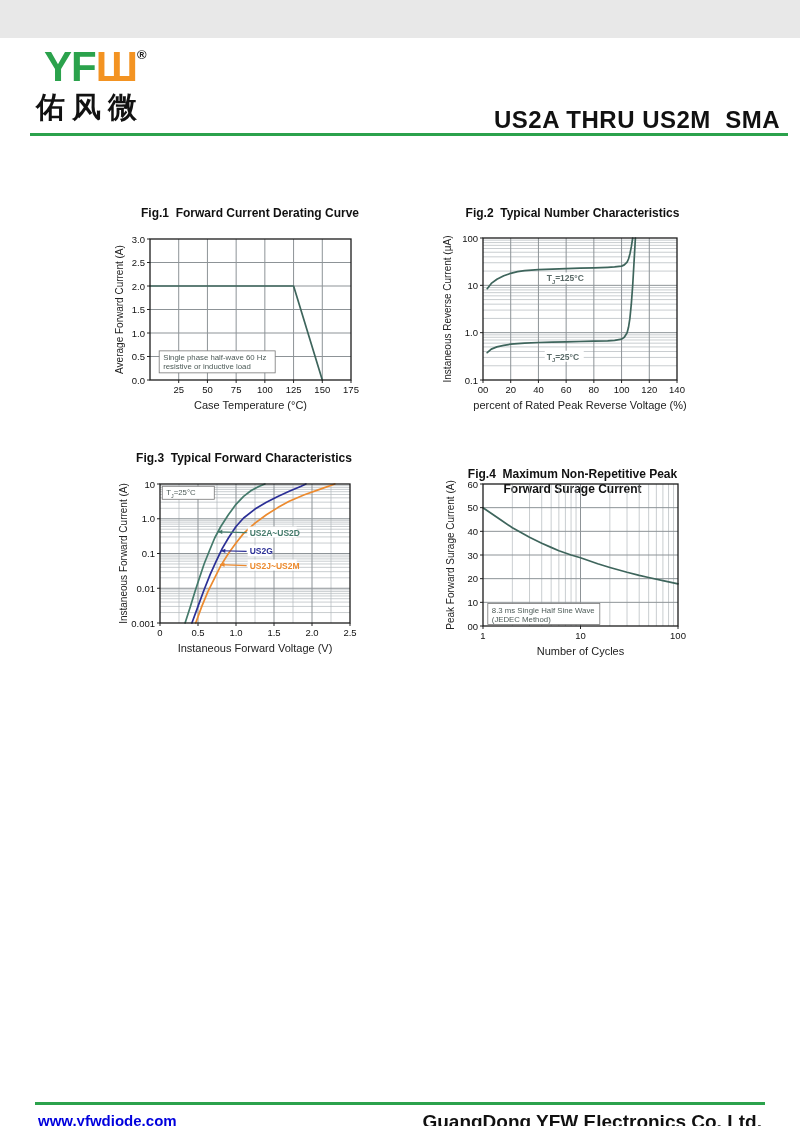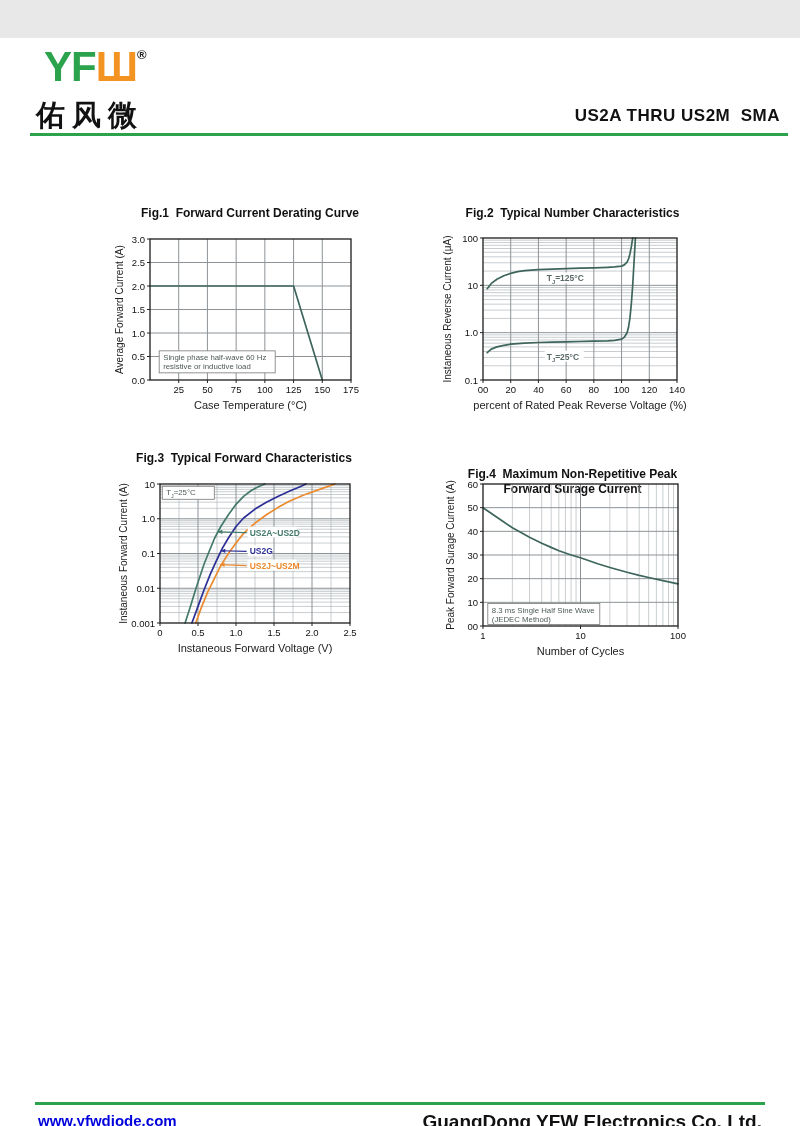--- a/index.html
+++ b/index.html
@@ -1,22 +1,22 @@
 <!DOCTYPE html>
 <html><head>
 <meta charset="utf-8">
 <style>
   html,body{margin:0;padding:0;background:#e8e8e8;}
   .page{position:relative;width:800px;height:1126px;background:#ffffff;overflow:hidden;
         font-family:"Liberation Sans", sans-serif;margin-top:38px;}
   
   .logo-en{position:absolute;left:44px;top:8px;font-size:42px;font-weight:bold;line-height:1;letter-spacing:-1px;}
   .logo-reg{font-size:13px;vertical-align:22px;color:#222;font-weight:bold;}
-  .logo-cn{position:absolute;left:36px;top:58px;font-size:29px;font-weight:bold;color:#111;letter-spacing:7px;}
-  .doc-title{position:absolute;right:20px;top:68px;font-size:17px;font-weight:bold;color:#111;letter-spacing:0.5px;white-space:pre;}
+  .logo-cn{position:absolute;left:36px;top:50px;font-size:29px;font-weight:bold;color:#111;letter-spacing:7px;}
+  .doc-title{position:absolute;right:20px;top:68px;font-size:24px;font-weight:bold;color:#111;letter-spacing:0.5px;white-space:pre;}
   .rule{position:absolute;height:3px;background:#2ba24c;}
   .rule-top{left:30px;top:95px;width:758px;}
   .rule-bottom{left:35px;top:1064px;width:730px;}
   
   .fig-caption{position:absolute;text-align:center;font-size:12px;font-weight:bold;color:#111;
                line-height:1.25;white-space:pre-wrap;}
   #cap-fig1{left:110px;top:168px;width:280px;}
   #cap-fig2{left:425px;top:168px;width:295px;}
   #cap-fig3{left:104px;top:413px;width:280px;}
   #cap-fig4{left:425px;top:429px;width:295px;}

